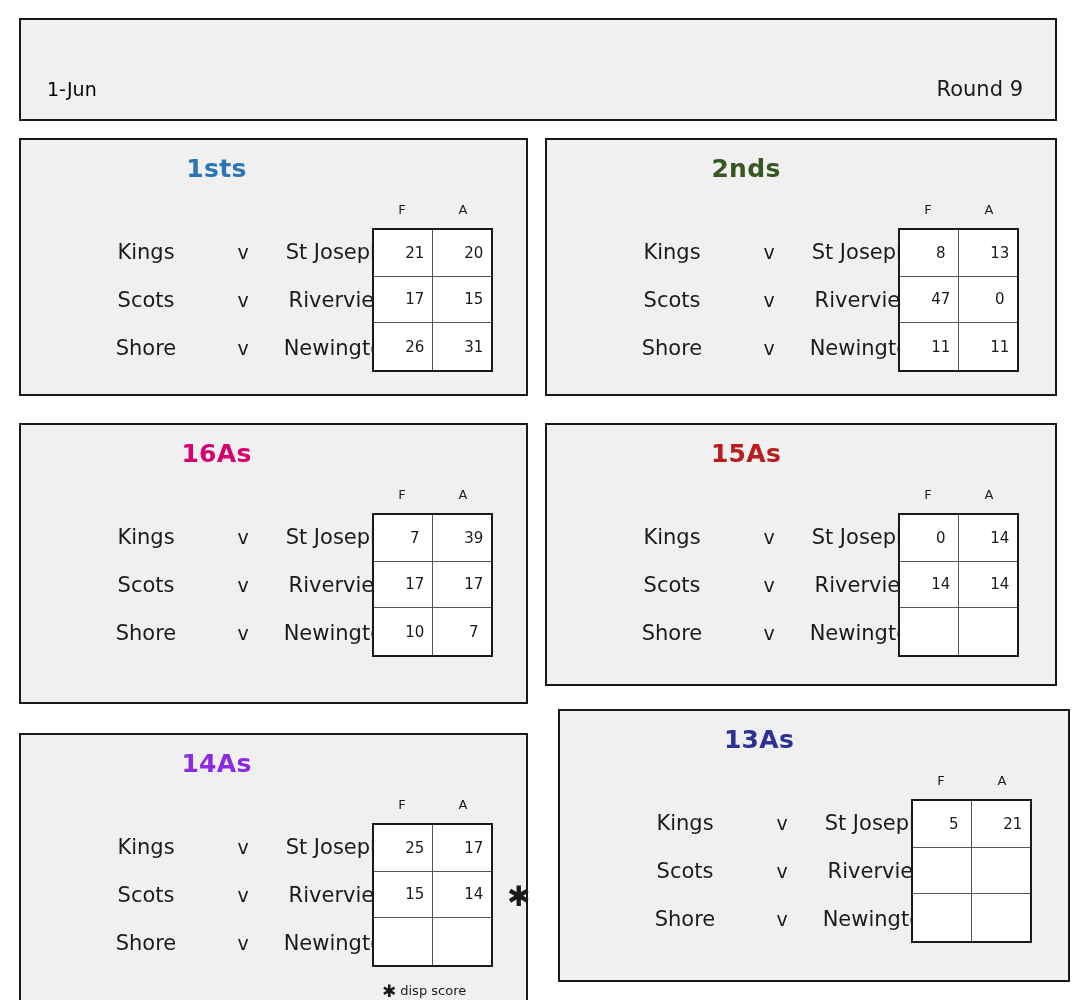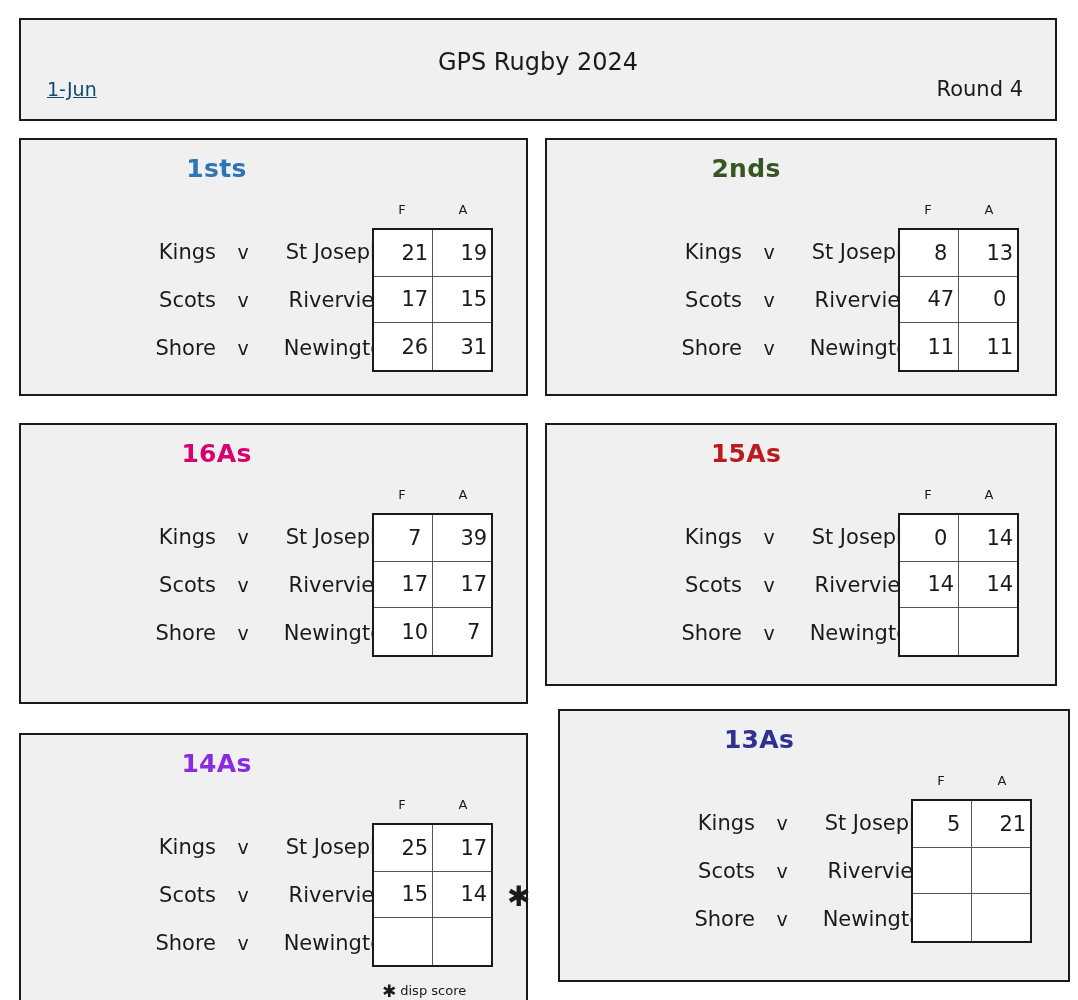--- a/index.html
+++ b/index.html
@@ -32,23 +32,22 @@
     height: 103px;
     border: 2px solid #1a1a1a;
     background: #f0f0f0;
     box-sizing: border-box;
   }
   .header-date {
     position: absolute;
     left: 26px;
     top: 58px;
     font-size: 19px;
-    color: #0c4a6e;
+    color: #000000;
     white-space: nowrap;
-    text-decoration: underline;
   }
   .header-round {
     position: absolute;
     right: 32px;
     top: 57px;
     font-size: 21px;
     color: #1a1a1a;
     white-space: nowrap;
   }
   .header-title {
@@ -88,21 +87,21 @@
   .fixture-row {
     position: absolute;
     height: 48px;
     line-height: 48px;
     font-size: 21px;
     white-space: nowrap;
   }
   .home {
     position: absolute;
     width: 140px;
-    text-align: right;
+    text-align: center;
   }
   .vee {
     position: absolute;
     left: 150px;
     width: 34px;
     text-align: center;
     font-size: 19px;
   }
   .away {
     position: absolute;
@@ -120,21 +119,21 @@
     display: grid;
     grid-template-columns: 1fr 1fr;
     grid-template-rows: 1fr 1fr 1fr;
   }
   .scorecell {
     border-right: 1px solid #555;
     border-bottom: 1px solid #555;
     display: flex;
     align-items: center;
     justify-content: center;
-    font-size: 21px;
+    font-size: 15px;
     box-sizing: border-box;
     padding-left: 24px;
   }
   .scorecell:nth-child(2n) { border-right: none; }
   .scorecell:nth-last-child(-n+2) { border-bottom: none; }
 
   .fa-labels {
     position: absolute;
     font-size: 13px;
     color: #1a1a1a;
@@ -162,23 +161,22 @@
   }
 </style>
 </head>
 <body>
 
 <div class="page">
 
   <div class="header">
     <div class="header-date">1-Jun</div>
     <div class="header-title">
-      <span>GPS Rugby 2024</span>
     </div>
-    <div class="header-round">Round 4</div>
+    <div class="header-round">Round 9</div>
   </div>
 
   <div id="panels-host">
       <div class="panel left" style="left: 19px; top: 138px; width: 509px; height: 258px;">
         <div class="panel-title" style="color: rgb(46, 117, 182);">1sts</div>
         <div class="fa-labels" style="left: 351px; top: 62px; width: 121px;">
           <span style="left: 15px;">F</span>
           <span style="left: 76px;">A</span>
         </div>
         <div class="fixture-row" style="left: 55px; top: 88px; width: 296px;">
@@ -191,21 +189,21 @@
           <span class="vee">v</span>
           <span class="away">Riverview</span>
         </div>
         <div class="fixture-row" style="left: 55px; top: 184px; width: 296px;">
           <span class="home">Shore</span>
           <span class="vee">v</span>
           <span class="away">Newington</span>
         </div>
         <div class="scorebox" style="left: 351px; top: 88px; width: 121px; height: 144px;">
           <div class="scorecell">21</div>
-          <div class="scorecell">19</div>
+          <div class="scorecell">20</div>
           <div class="scorecell">17</div>
           <div class="scorecell">15</div>
           <div class="scorecell">26</div>
           <div class="scorecell">31</div>
         </div>
       </div>
       <div class="panel right" style="left: 545px; top: 138px; width: 512px; height: 258px;">
         <div class="panel-title" style="color: rgb(55, 86, 35);">2nds</div>
         <div class="fa-labels" style="left: 351px; top: 62px; width: 121px;">
           <span style="left: 15px;">F</span>

